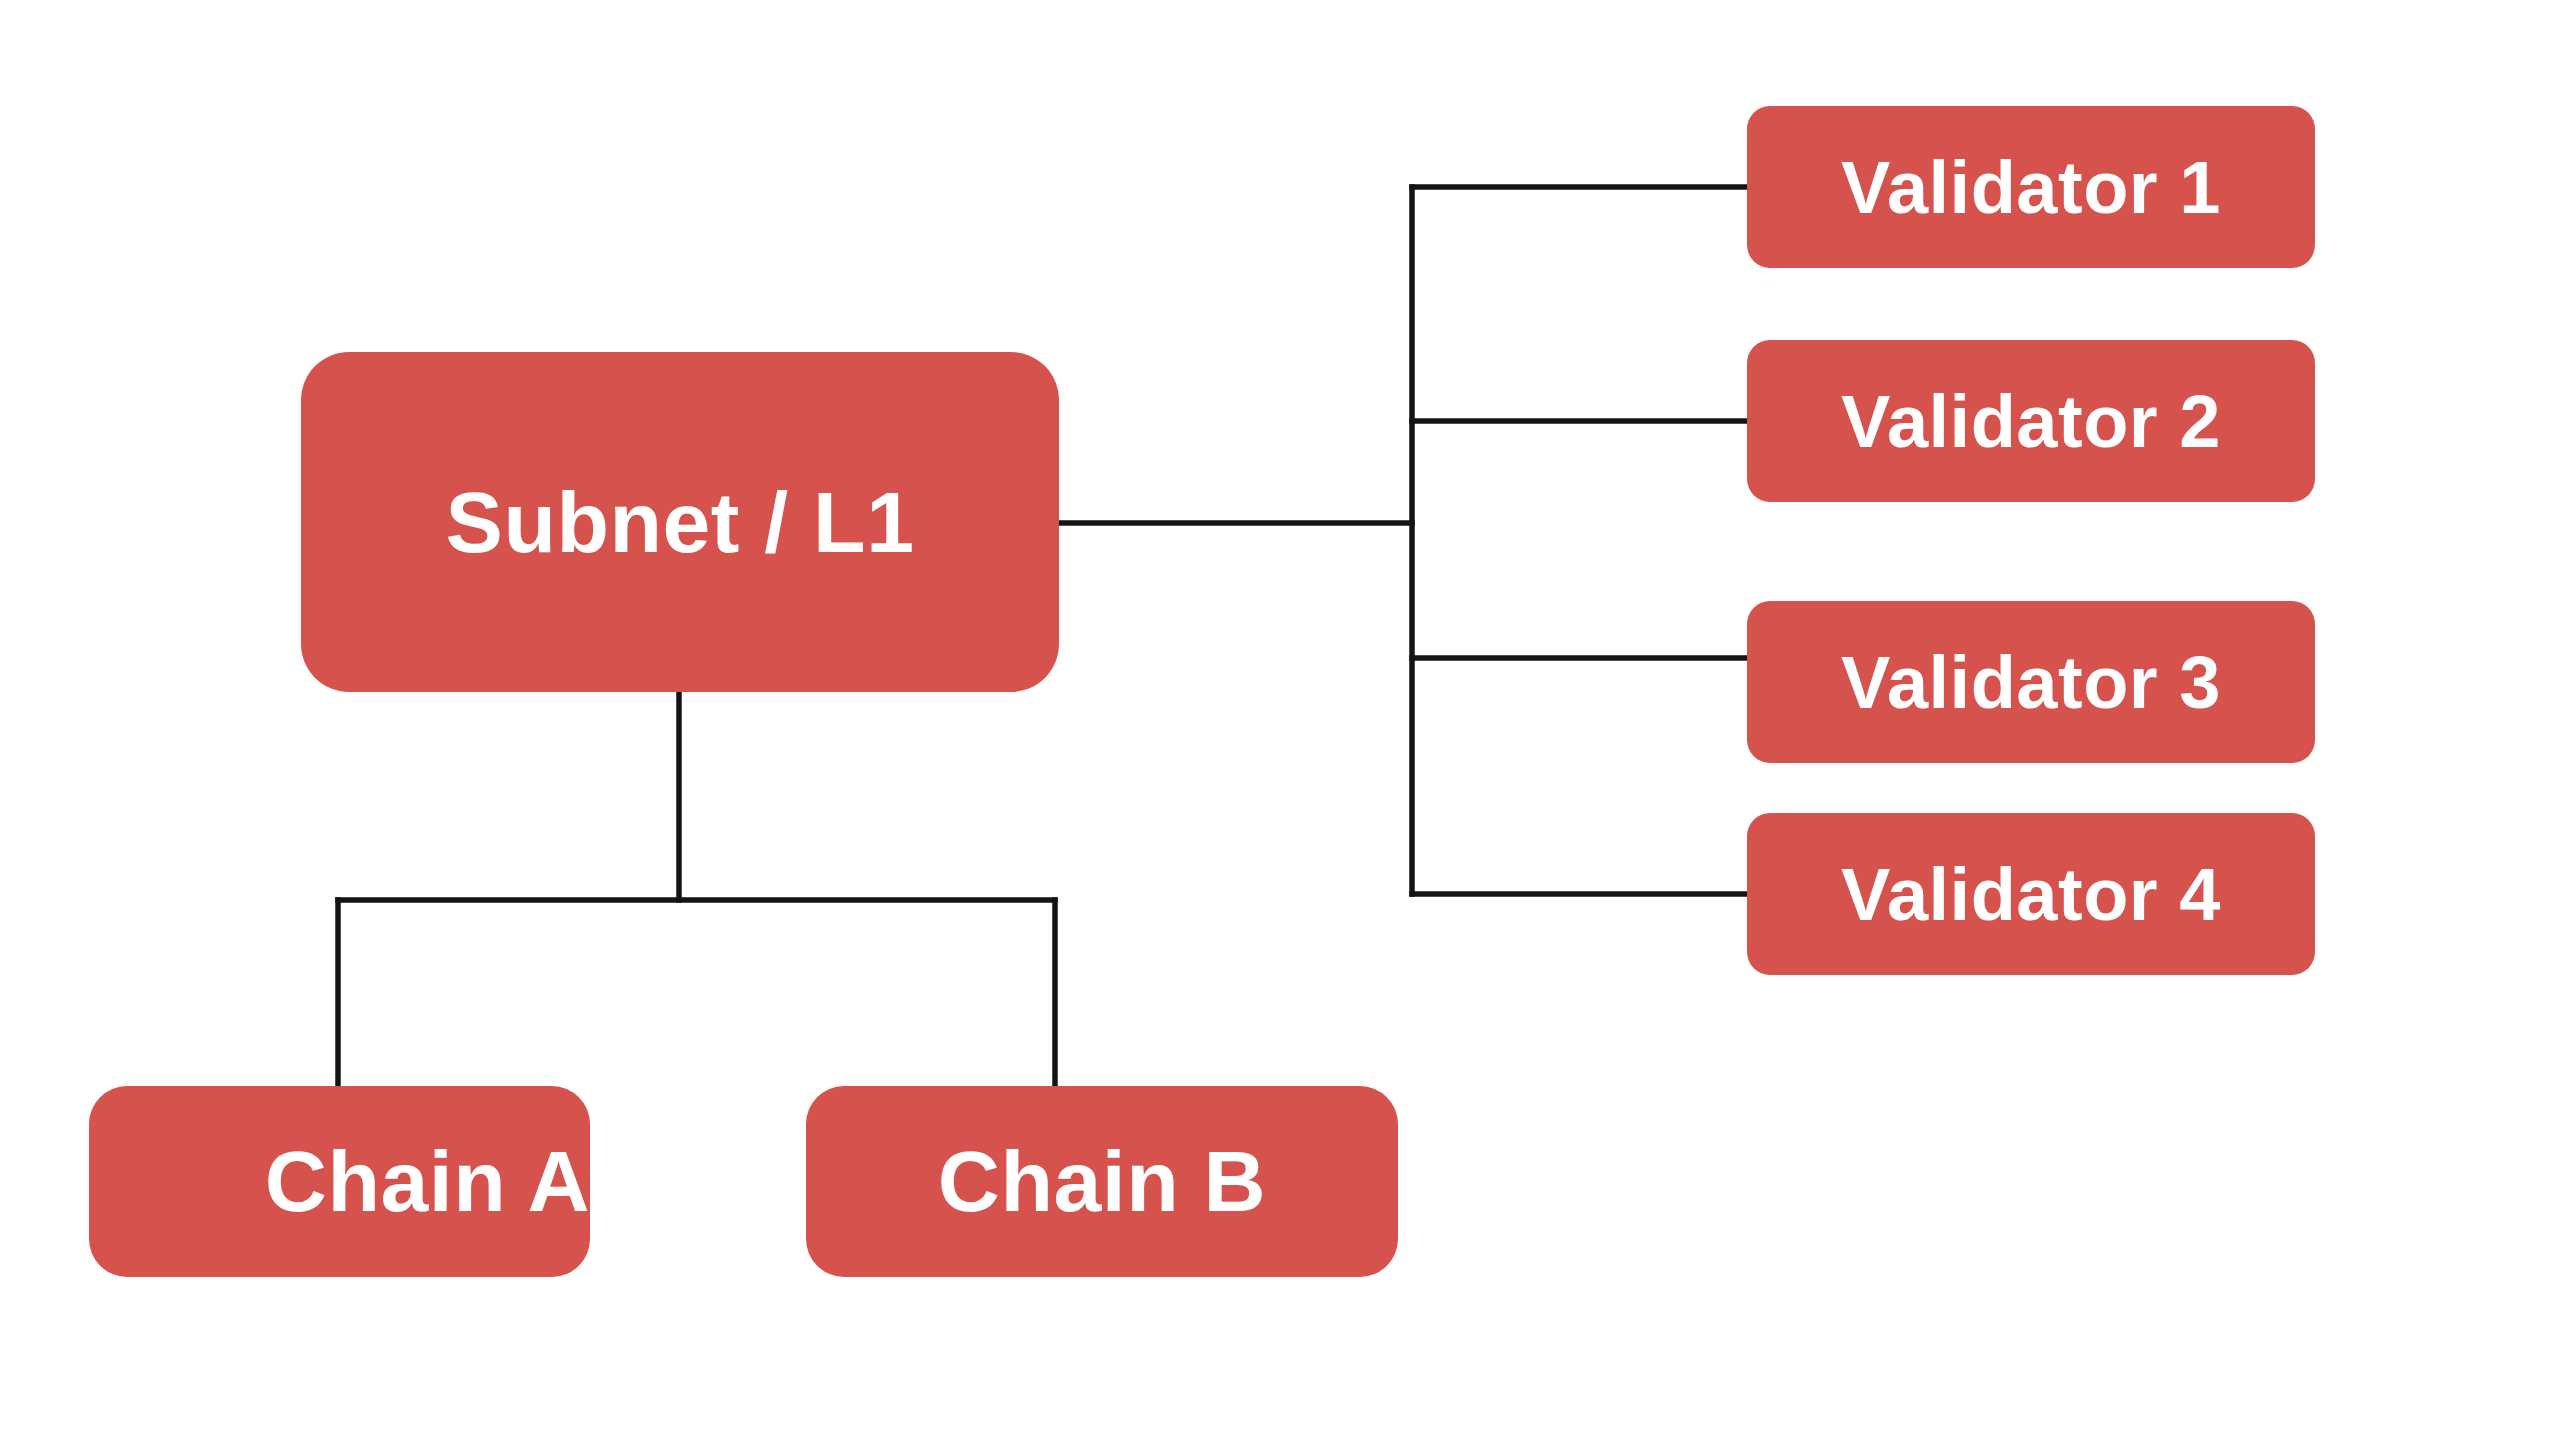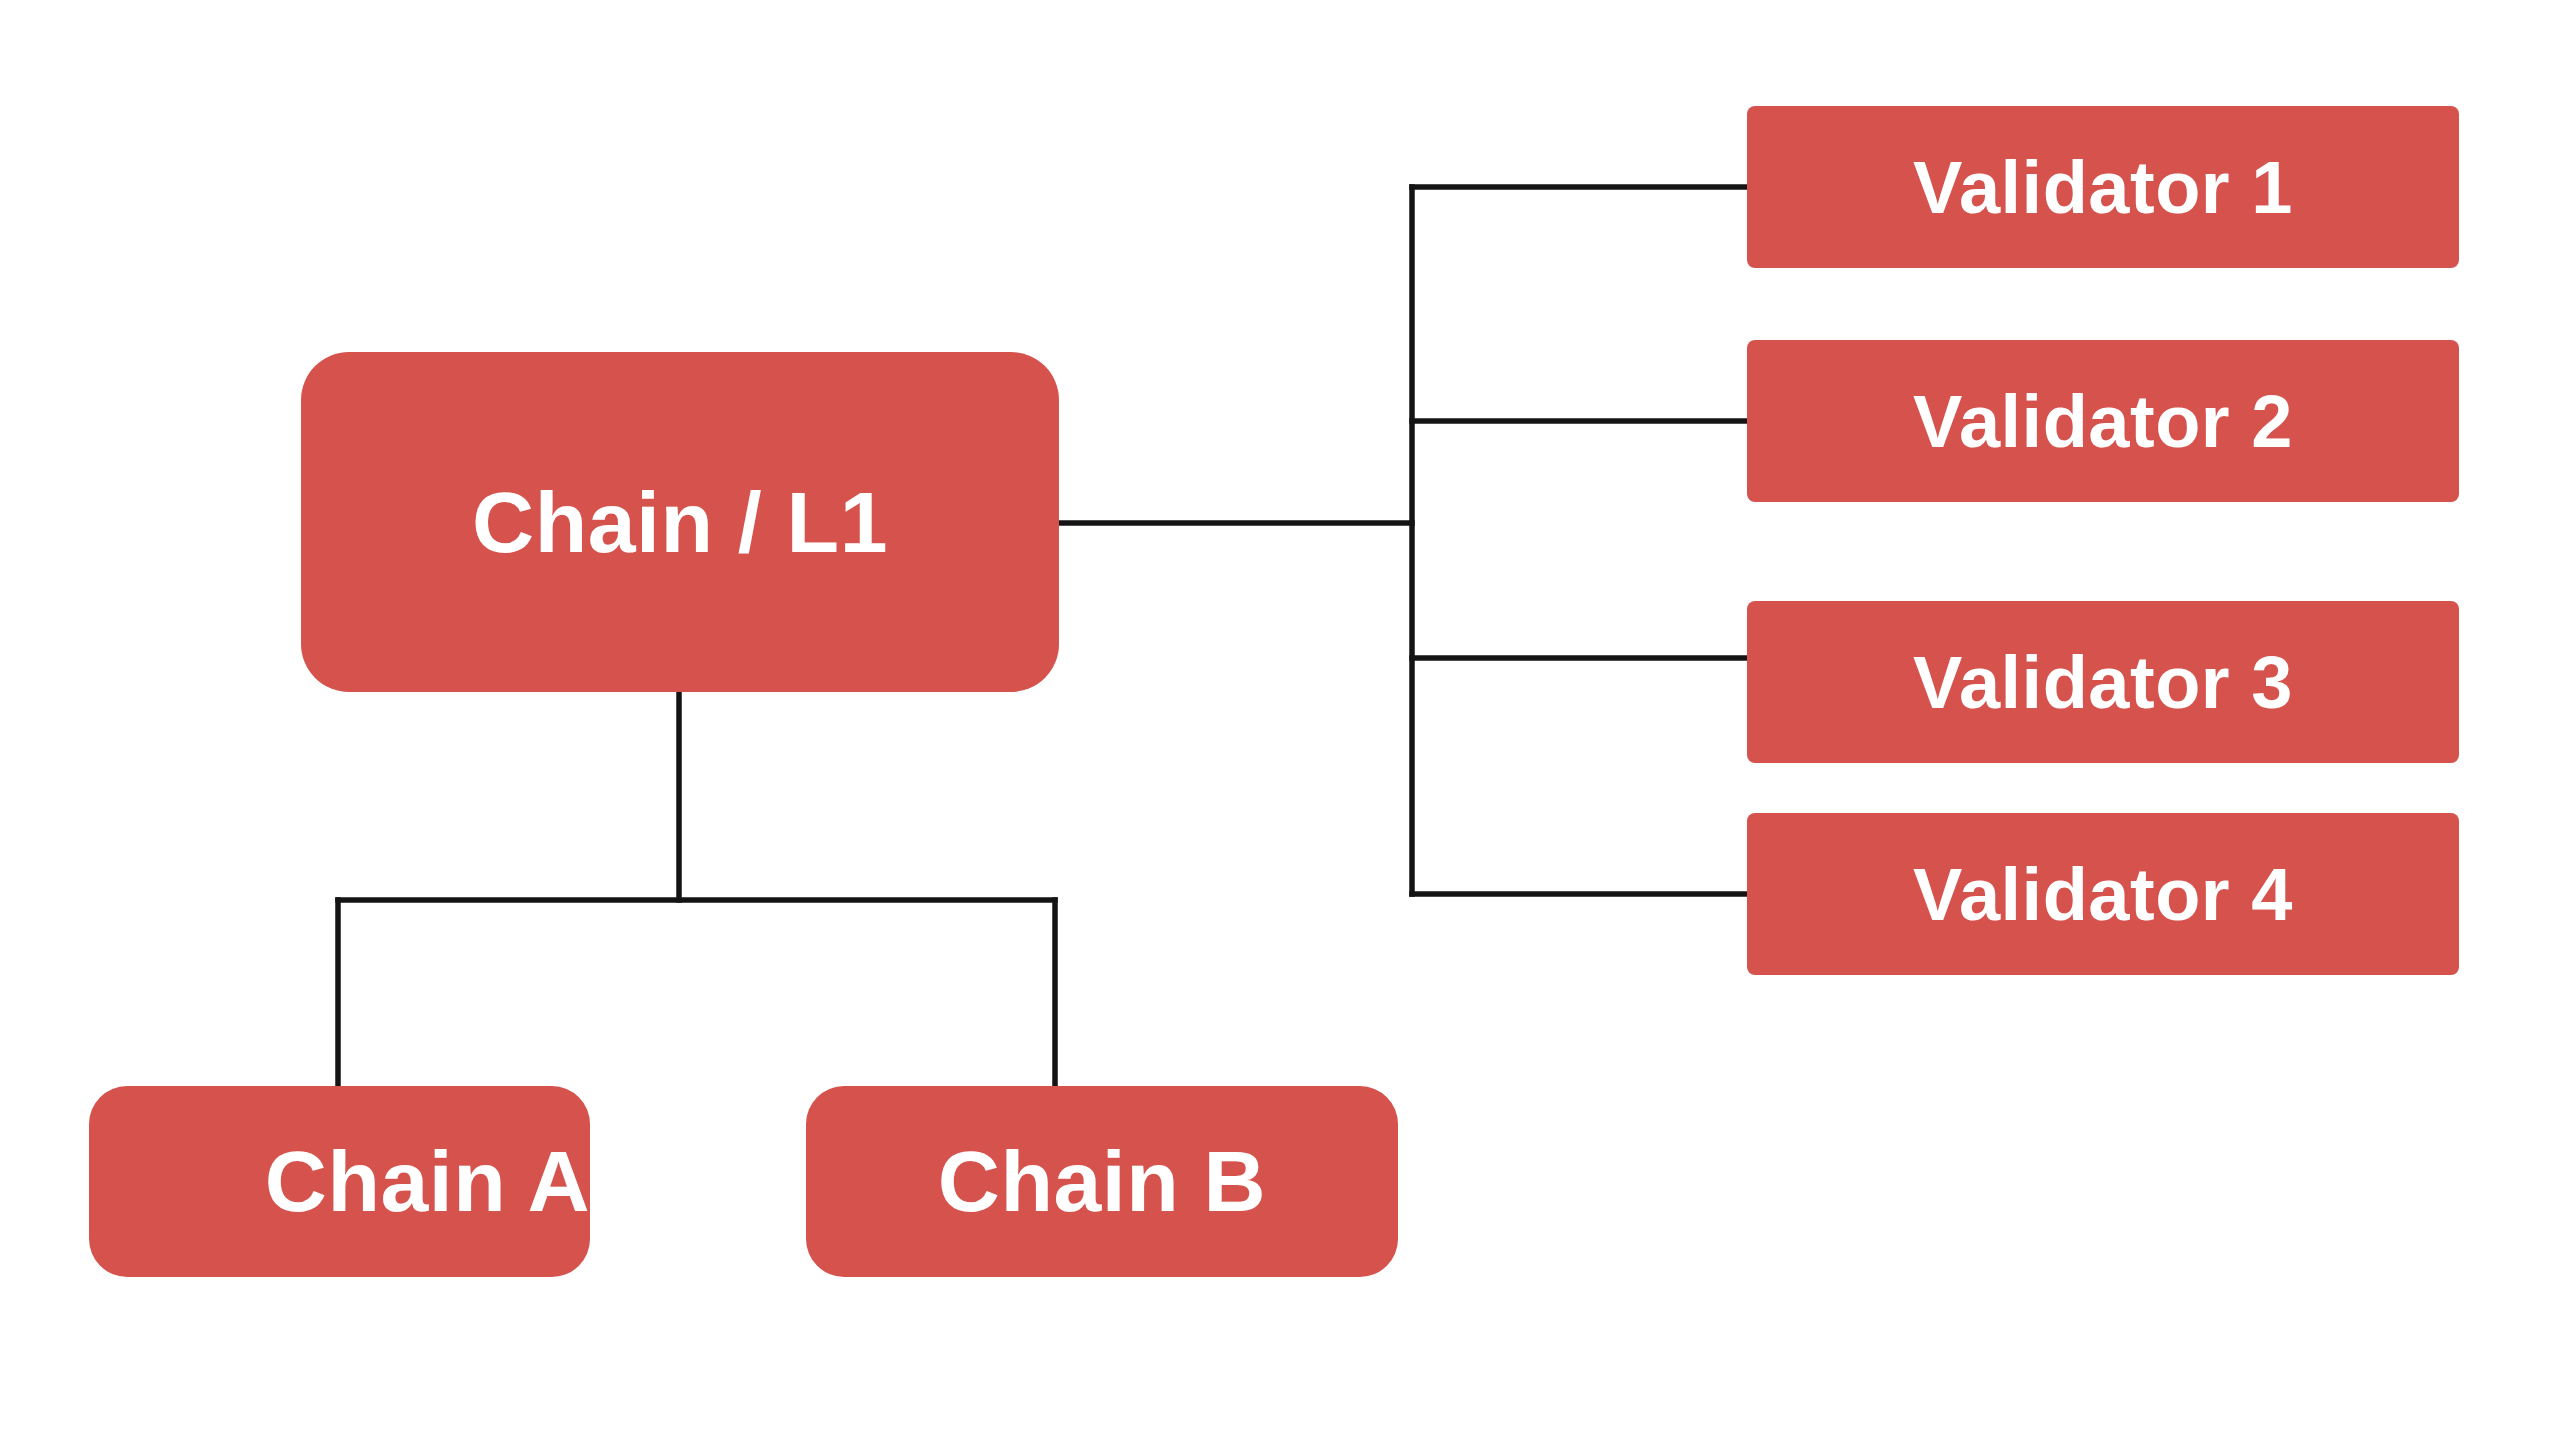--- a/index.html
+++ b/index.html
@@ -22,21 +22,21 @@
     background: var(--node-fill, #d6534d);
     color: var(--node-text, #ffffff);
     display: flex; align-items: center; justify-content: center;
     font-weight: bold;
     box-sizing: border-box;
   }
   .node .label { white-space: nowrap; letter-spacing: 0.5px; }
   #subnet    { left: 301px;  top: 352px;  width: 758px; height: 340px; border-radius: 48px; font-size: 86px; }
   #chain-a   { left: 89px;   top: 1086px; width: 501px; height: 191px; border-radius: 38px; font-size: 86px; justify-content: flex-end; }
   #chain-b   { left: 806px;  top: 1086px; width: 592px; height: 191px; border-radius: 38px; font-size: 86px; }
-  .validator { left: 1747px; width: 712px; height: 162px; border-radius: 8px; font-size: 74px; }
+  .validator { left: 1747px; width: 568px; height: 162px; border-radius: 23px; font-size: 74px; }
   #validator-1 { top: 106px; }
   #validator-2 { top: 340px; }
   #validator-3 { top: 577px; margin-top: 24px; }
   #validator-4 { top: 813px; }
 </style>
 </head>
 <body>
 
 <div class="canvas">
 
@@ -49,21 +49,21 @@
     <line class="connector" x1="1412" y1="658" x2="1752" y2="658"></line>
     <line class="connector" x1="1412" y1="894" x2="1752" y2="894"></line>
 
     <line class="connector" x1="679" y1="688" x2="679" y2="900"></line>
     <line class="connector" x1="338" y1="900" x2="1055" y2="900"></line>
     <line class="connector" x1="338" y1="900" x2="338" y2="1090"></line>
     <line class="connector" x1="1055" y1="900" x2="1055" y2="1090"></line>
   </svg>
 
   <div class="node" id="subnet">
-    <span class="label">Chain / L1</span>
+    <span class="label">Subnet / L1</span>
   </div>
 
   <div class="node validator" id="validator-1">
     <span class="label">Validator 1</span>
   </div>
   <div class="node validator" id="validator-2">
     <span class="label">Validator 2</span>
   </div>
   <div class="node validator" id="validator-3">
     <span class="label">Validator 3</span>

